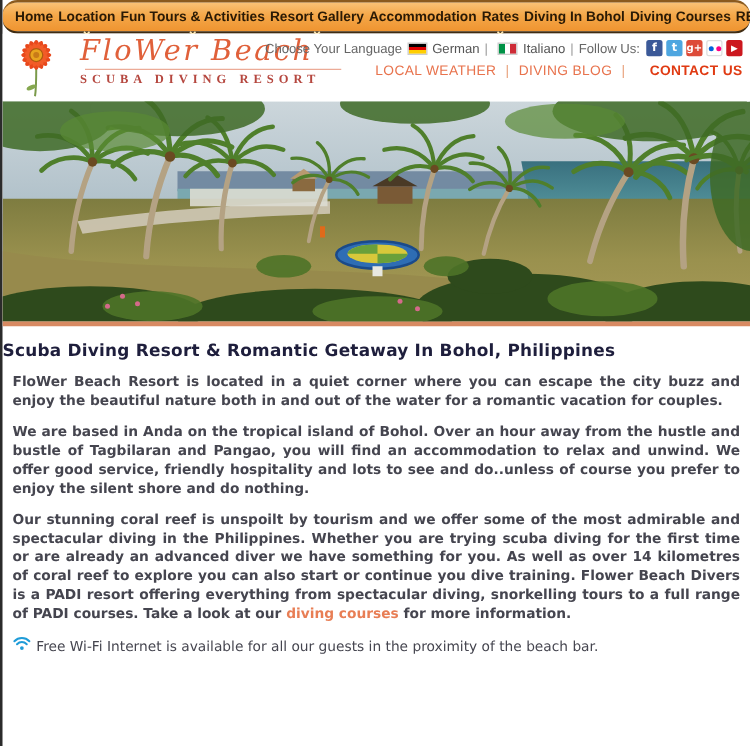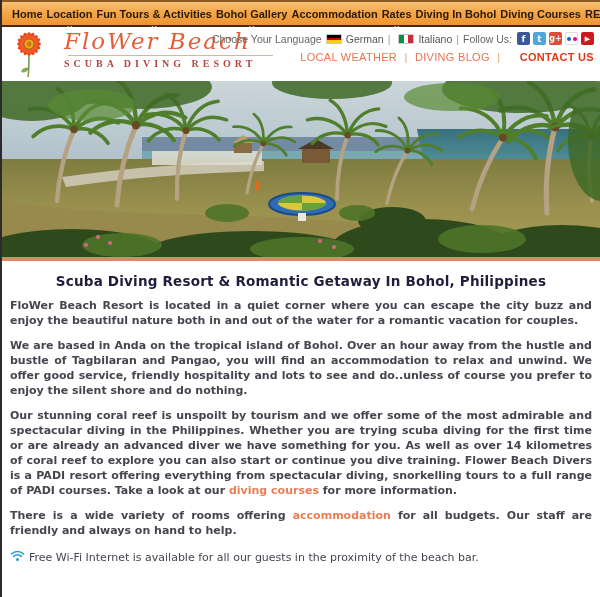--- a/index.html
+++ b/index.html
@@ -7,21 +7,21 @@
   body { font-family:"Liberation Sans", sans-serif; }
   .page {
     width:600px; height:597px; overflow:hidden; background:#fff;
     border-left:2px solid #2b2b2b; position:relative;
   }
   
   .nav {
     height:27px; display:flex; align-items:center; justify-content:space-between;
     padding:0 8px;
     background:linear-gradient(#f9c277 0%, #f4a748 45%, #ef9430 100%);
-    border-top:2px solid #8a5a1e; border-bottom:2px solid #3f2c13;
+    border-top:2px solid #8a5a1e; border-bottom:2px solid #3f2c13;border-radius:12px;
   }
   .nav-item {
     position:relative; font-size:11px; color:#2a1a05; font-weight:600;
     padding:0 2px; cursor:pointer; white-space:nowrap;
   }
   .nav-item .drop {
     position:absolute; left:50%; transform:translateX(-50%);
     bottom:-9px; color:#ffe9b4; font-size:11px; line-height:8px; font-weight:700;
   }
   
@@ -57,42 +57,42 @@
   .sic-fl i { width:4px; height:4px; border-radius:50%; display:block; }
   .sic-yt { background:#cc181e; font-size:7px; }
   .quick-row { margin-top:6px; font-size:11px; color:#e8734d; letter-spacing:.3px; }
   .quick-row .q { cursor:pointer; }
   .quick-row .qsep { color:#e8a07a; margin:0 4px; }
   .quick-row .contact { font-weight:700; color:#e03a12;margin-left:12px; }
   
   .photo { width:600px; height:180px; border-bottom:4px solid #d88a62; line-height:0; }
   
   .heading {
-    text-align:center; font-size:13.5px; font-weight:600; color:#1e1e3c;
+    text-align:left; font-size:13.5px; font-weight:600; color:#1e1e3c;
     padding:12px 0 9px 0; letter-spacing:.2px; font-family:"DejaVu Sans", sans-serif;
   }
   .content { padding:0 8px; }
   .content p {
     font-size:11px; line-height:15px; color:#45454f; text-align:justify;
     margin-bottom:10px; font-family:"DejaVu Sans", sans-serif;font-weight:bold;
   }
   .lnk { color:#e87e55; cursor:pointer; }
   .wifi-row { display:flex; align-items:center; gap:4px; margin-bottom:10px; }
   .wifi-row span.txt { font-size:11px; color:#45454f; font-family:"DejaVu Sans", sans-serif; }
 </style>
 </head>
 <body>
 
 <div class="page">
 
   <div class="nav">
     <div class="nav-item"><span>Home</span></div>
     <div class="nav-item"><span>Location</span><span class="drop">⌄</span></div>
     <div class="nav-item"><span>Fun Tours &amp; Activities</span><span class="drop">⌄</span></div>
-    <div class="nav-item"><span>Bohol Gallery</span><span class="drop">⌄</span></div>
+    <div class="nav-item"><span>Resort Gallery</span><span class="drop">⌄</span></div>
     <div class="nav-item"><span>Accommodation</span></div>
     <div class="nav-item"><span>Rates</span><span class="drop">⌄</span></div>
     <div class="nav-item"><span>Diving In Bohol</span></div>
     <div class="nav-item"><span>Diving Courses</span></div>
     <div class="nav-item"><span>RESERVATIONS</span></div>
   </div>
 
   <div class="header">
     <div class="logo">
       <span>
@@ -273,21 +273,20 @@
       </g>
     </svg>
   </div>
 
   <div class="heading">Scuba Diving Resort &amp; Romantic Getaway In Bohol, Philippines</div>
 
   <div class="content">
     <p>FloWer Beach Resort is located in a quiet corner where you can escape the city buzz and enjoy the beautiful nature both in and out of the water for a romantic vacation for couples.</p>
     <p>We are based in Anda on the tropical island of Bohol. Over an hour away from the hustle and bustle of Tagbilaran and Pangao, you will find an accommodation to relax and unwind. We offer good service, friendly hospitality and lots to see and do..unless of course you prefer to enjoy the silent shore and do nothing.</p>
     <p><span>Our stunning coral reef is unspoilt by tourism and we offer some of the most admirable and spectacular diving in the Philippines. Whether you are trying scuba diving for the first time or are already an advanced diver we have something for you. As well as over 14 kilometres of coral reef to explore you can also start or continue you dive training. Flower Beach Divers is a PADI resort offering everything from spectacular diving, snorkelling tours to a full range of PADI courses. Take a look at our </span><span class="lnk">diving courses</span><span> for more information.</span></p>
-    <p><span>There is a wide variety of rooms offering </span><span class="lnk">accommodation</span><span> for all budgets. Our staff are friendly and always on hand to help.</span></p>
 
     <div class="wifi-row">
       <span>
         <svg width="15" height="13" viewBox="0 0 15 13" fill="none">
           <path d="M1.5 5 C4.8 1.6 10.2 1.6 13.5 5" stroke="#1f9cd8" stroke-width="1.6" stroke-linecap="round"></path>
           <path d="M3.6 7.4 C5.9 5.1 9.1 5.1 11.4 7.4" stroke="#1f9cd8" stroke-width="1.6" stroke-linecap="round"></path>
           <circle cx="7.5" cy="10.4" r="1.5" fill="#1f9cd8"></circle>
         </svg>
       </span>
       <span class="txt">Free Wi-Fi Internet is available for all our guests in the proximity of the beach bar.</span>

